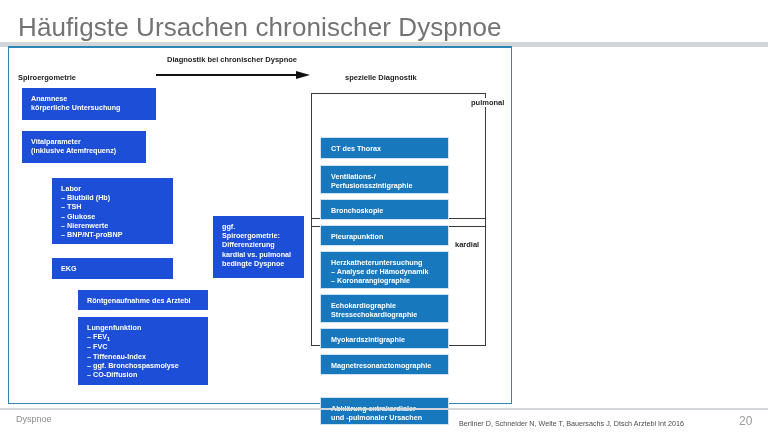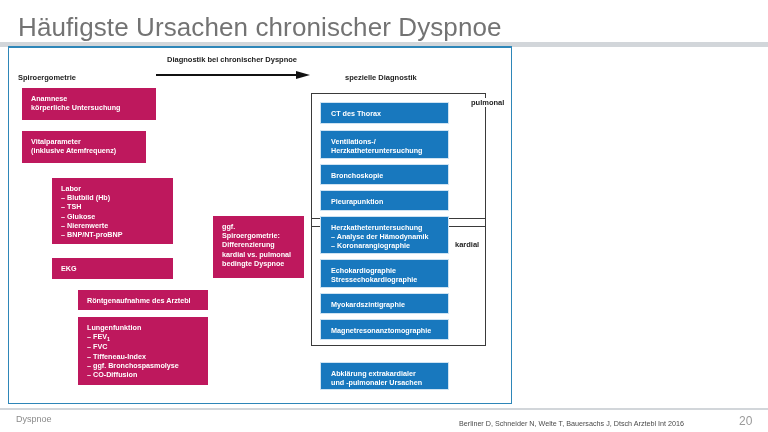--- a/index.html
+++ b/index.html
@@ -99,26 +99,27 @@
     position: absolute;
     box-sizing: border-box;
     color: #ffffff;
     font-size: 7.2px;
     line-height: 9.2px;
     font-weight: 700;
     padding: 6px 8px 5px 9px;
     white-space: pre-line;
   }
   .tan {
-    background: #be185d;
+    background: #1d4ed8;
   }
   .blue {
     background: #1878be;
     border: 1px solid #cfe3f2;
     padding-left: 10px;
+    margin-top: 35px;
   }
 
   
   .group-outline {
     position: absolute;
     box-sizing: border-box;
     border: 1px solid #3a3a3a;
     background: transparent;
   }
   .group-label {
@@ -209,21 +210,21 @@
 –  CO-Diffusion</div>
 
 <div class="box tan" style="left:213px; top:216px; width:91px; height:62px;">ggf.
 Spiroergometrie:
 Differenzierung
 kardial vs. pulmonal
 bedingte Dyspnoe</div>
 
 <div class="box blue" style="left:320px; top:102px; width:129px; height:22px;">CT des Thorax</div>
 <div class="box blue" style="left:320px; top:130px; width:129px; height:29px;">Ventilations-/
-Herzkatheteruntersuchung</div>
+Perfusionsszintigraphie</div>
 <div class="box blue" style="left:320px; top:164px; width:129px; height:21px;">Bronchoskopie</div>
 <div class="box blue" style="left:320px; top:190px; width:129px; height:21px;">Pleurapunktion</div>
 <div class="box blue" style="left:320px; top:216px; width:129px; height:38px;">Herzkatheteruntersuchung
 –  Analyse der Hämodynamik
 –  Koronarangiographie</div>
 <div class="box blue" style="left:320px; top:259px; width:129px; height:29px;">Echokardiographie
 Stressechokardiographie</div>
 <div class="box blue" style="left:320px; top:293px; width:129px; height:21px;">Myokardszintigraphie</div>
 <div class="box blue" style="left:320px; top:319px; width:129px; height:21px;">Magnetresonanztomographie</div>
 

